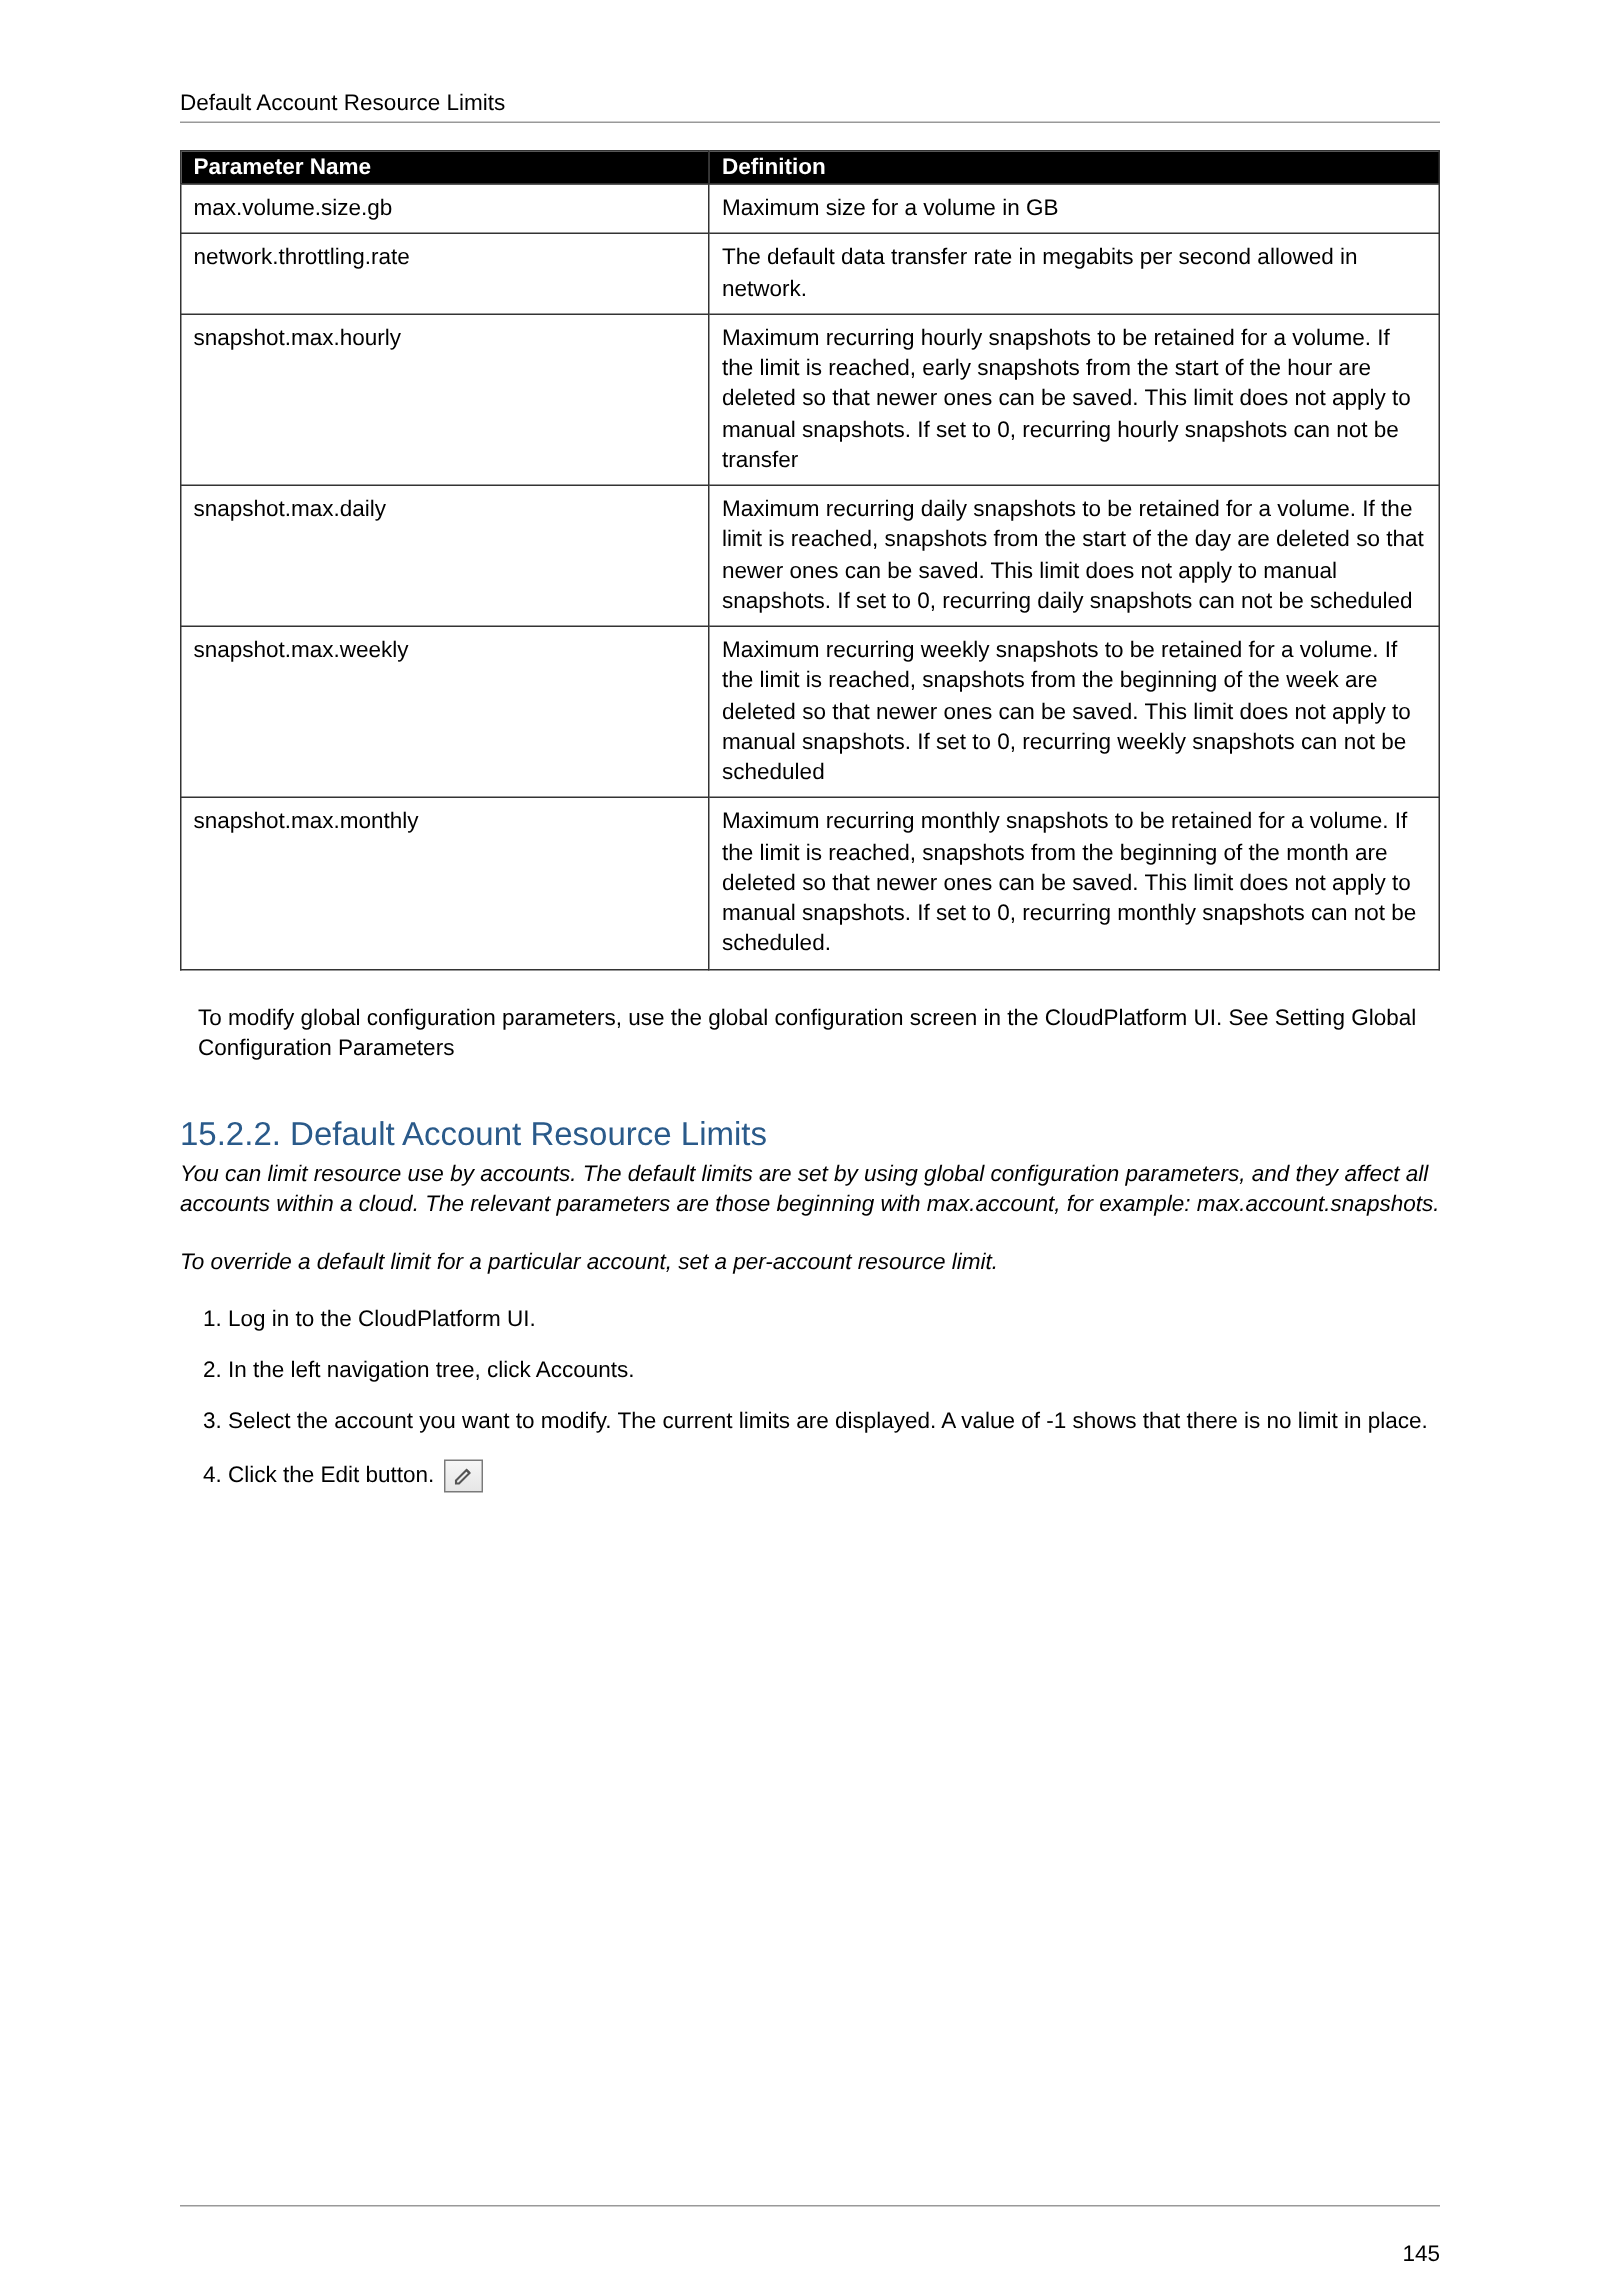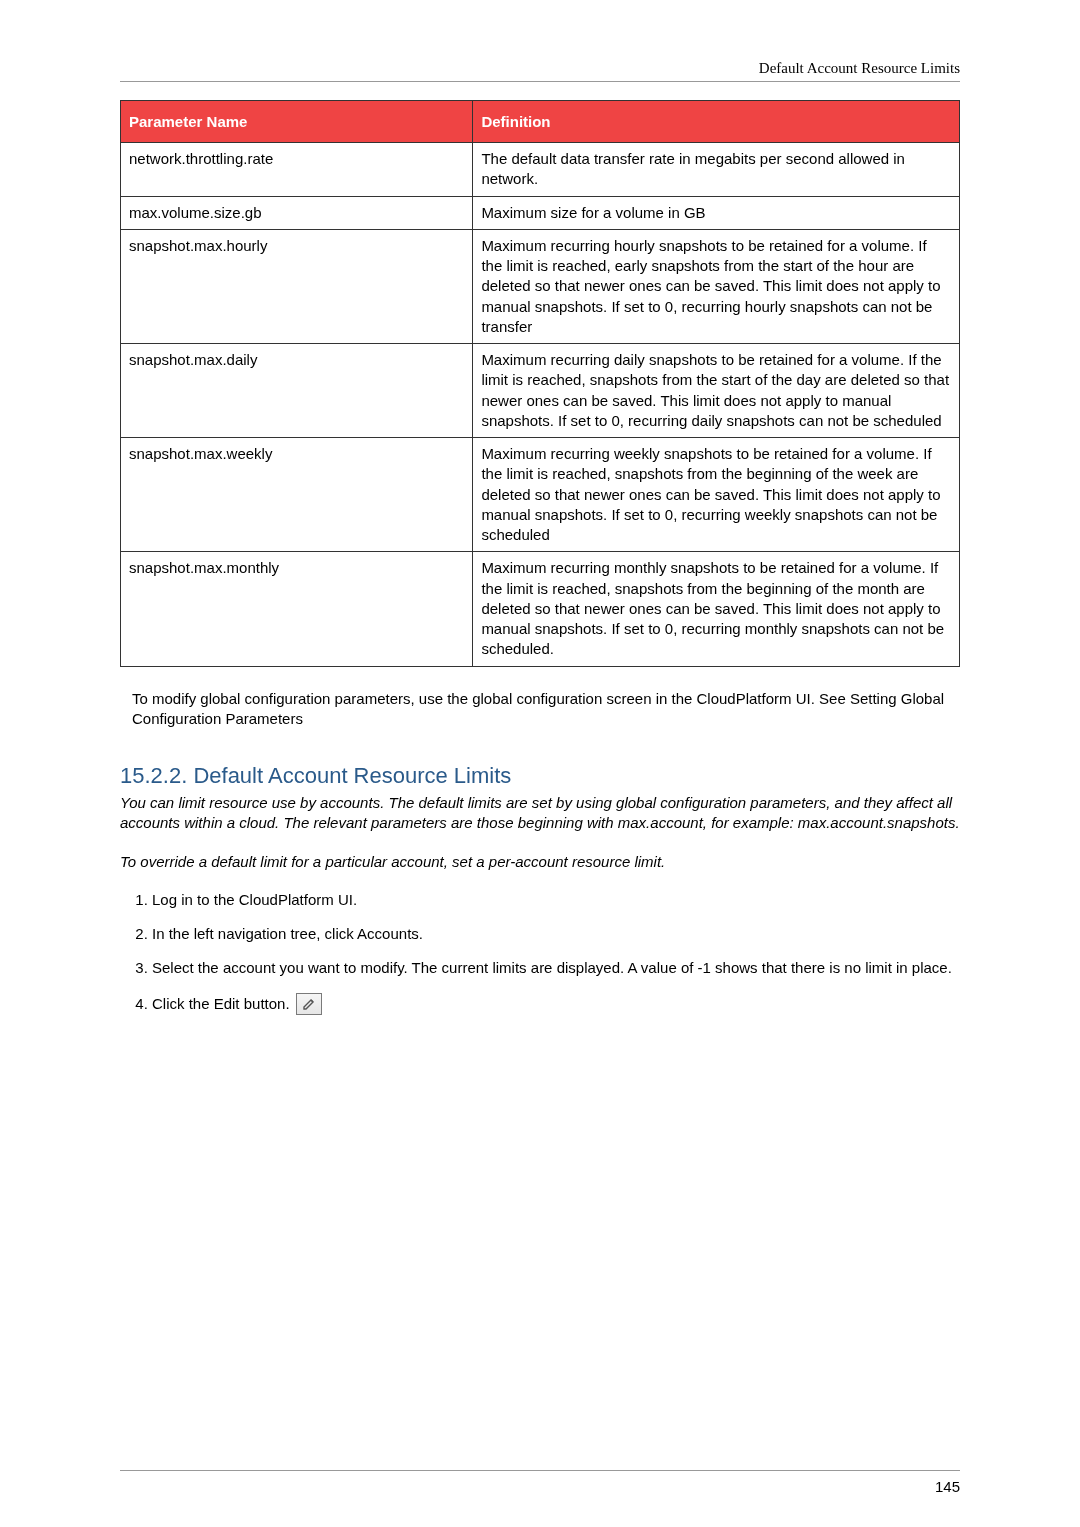--- a/index.html
+++ b/index.html
@@ -7,39 +7,37 @@
       font-family: "Liberation Sans", Arial, Helvetica, sans-serif;
       font-size: 15px;
       color: #000;
       background: #fff;
       width: 1080px;
       height: 1527px;
       position: relative;
       padding: 60px 120px 40px 120px;
     }
     .header-running {
-      text-align: right;
       font-size: 15px;
       color: #000;
       padding-bottom: 4px;
       border-bottom: 1px solid #999;
       margin-bottom: 18px;
-      font-family: Liberation Serif, serif;
     }
     table.params {
       width: 100%;
       border-collapse: collapse;
       border: 1px solid #333;
     }
     table.params th {
-      background: #ef4444;
+      background: #000000;
       color: #fff;
       font-weight: bold;
       text-align: left;
-      padding: 12px 8px;
+      padding: 2px 8px;
       border: 1px solid #333;
       font-size: 15px;
     }
     table.params td {
       border: 1px solid #333;
       padding: 6px 8px;
       vertical-align: top;
       font-size: 15px;
       line-height: 1.35;
     }
@@ -78,45 +76,45 @@
     .edit-icon svg { position: absolute; top: 3px; left: 5px; }
     .footer-rule {
       position: absolute;
       bottom: 56px;
       left: 120px;
       right: 120px;
       border-top: 1px solid #999;
     }
     .page-number {
       position: absolute;
-      bottom: 32px;
+      bottom: 16px;
       right: 120px;
       font-size: 15px;
     }
   </style>
 </head>
 <body>
 
 <div class="header-running">Default Account Resource Limits</div>
 
 <table class="params">
   <thead>
     <tr>
       <th>Parameter Name</th>
       <th>Definition</th>
     </tr>
   </thead>
   <tbody>
     <tr>
+      <td class="param-col">max.volume.size.gb</td>
+      <td>Maximum size for a volume in GB</td>
+    </tr>
+    <tr>
       <td class="param-col">network.throttling.rate</td>
       <td>The default data transfer rate in megabits per second allowed in network.</td>
-    </tr>
-    <tr>
-      <td class="param-col">max.volume.size.gb</td>
-      <td>Maximum size for a volume in GB</td>
     </tr>
     <tr>
       <td class="param-col">snapshot.max.hourly</td>
       <td>Maximum recurring hourly snapshots to be retained for a volume. If the limit is reached, early snapshots from the start of the hour are deleted so that newer ones can be saved. This limit does not apply to manual snapshots. If set to 0, recurring hourly snapshots can not be transfer</td>
     </tr>
     <tr>
       <td class="param-col">snapshot.max.daily</td>
       <td>Maximum recurring daily snapshots to be retained for a volume. If the limit is reached, snapshots from the start of the day are deleted so that newer ones can be saved. This limit does not apply to manual snapshots. If set to 0, recurring daily snapshots can not be scheduled</td>
     </tr>
     <tr>

